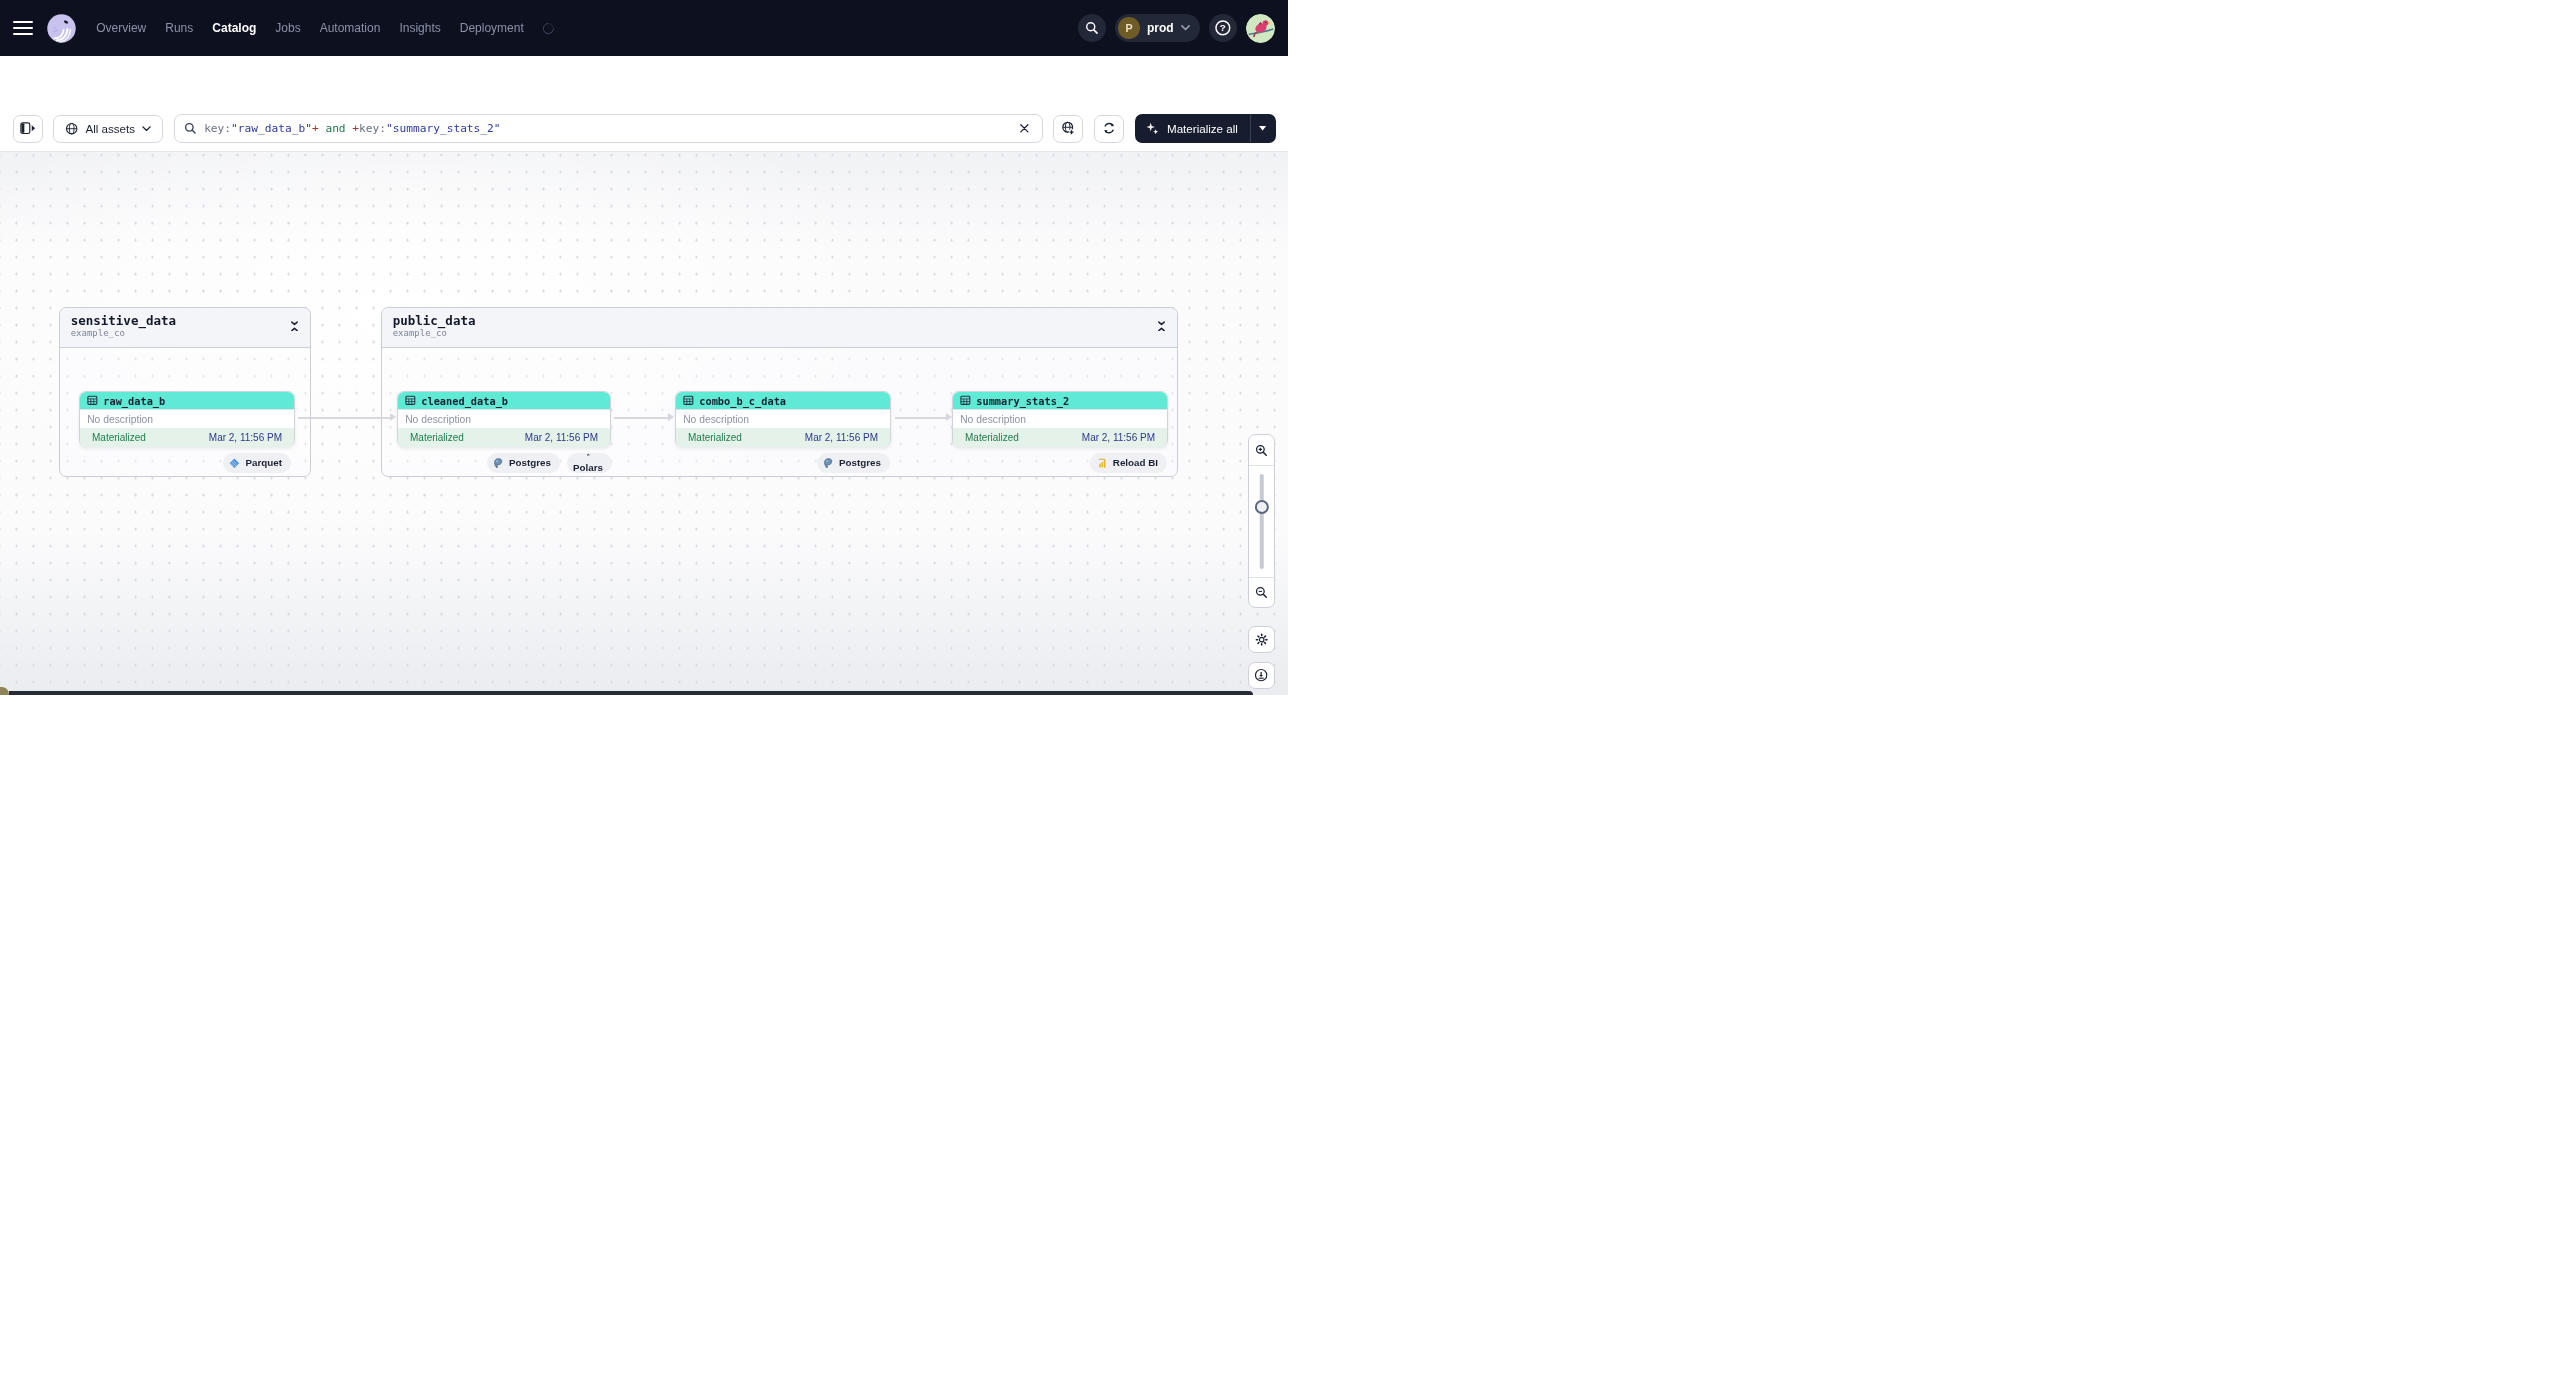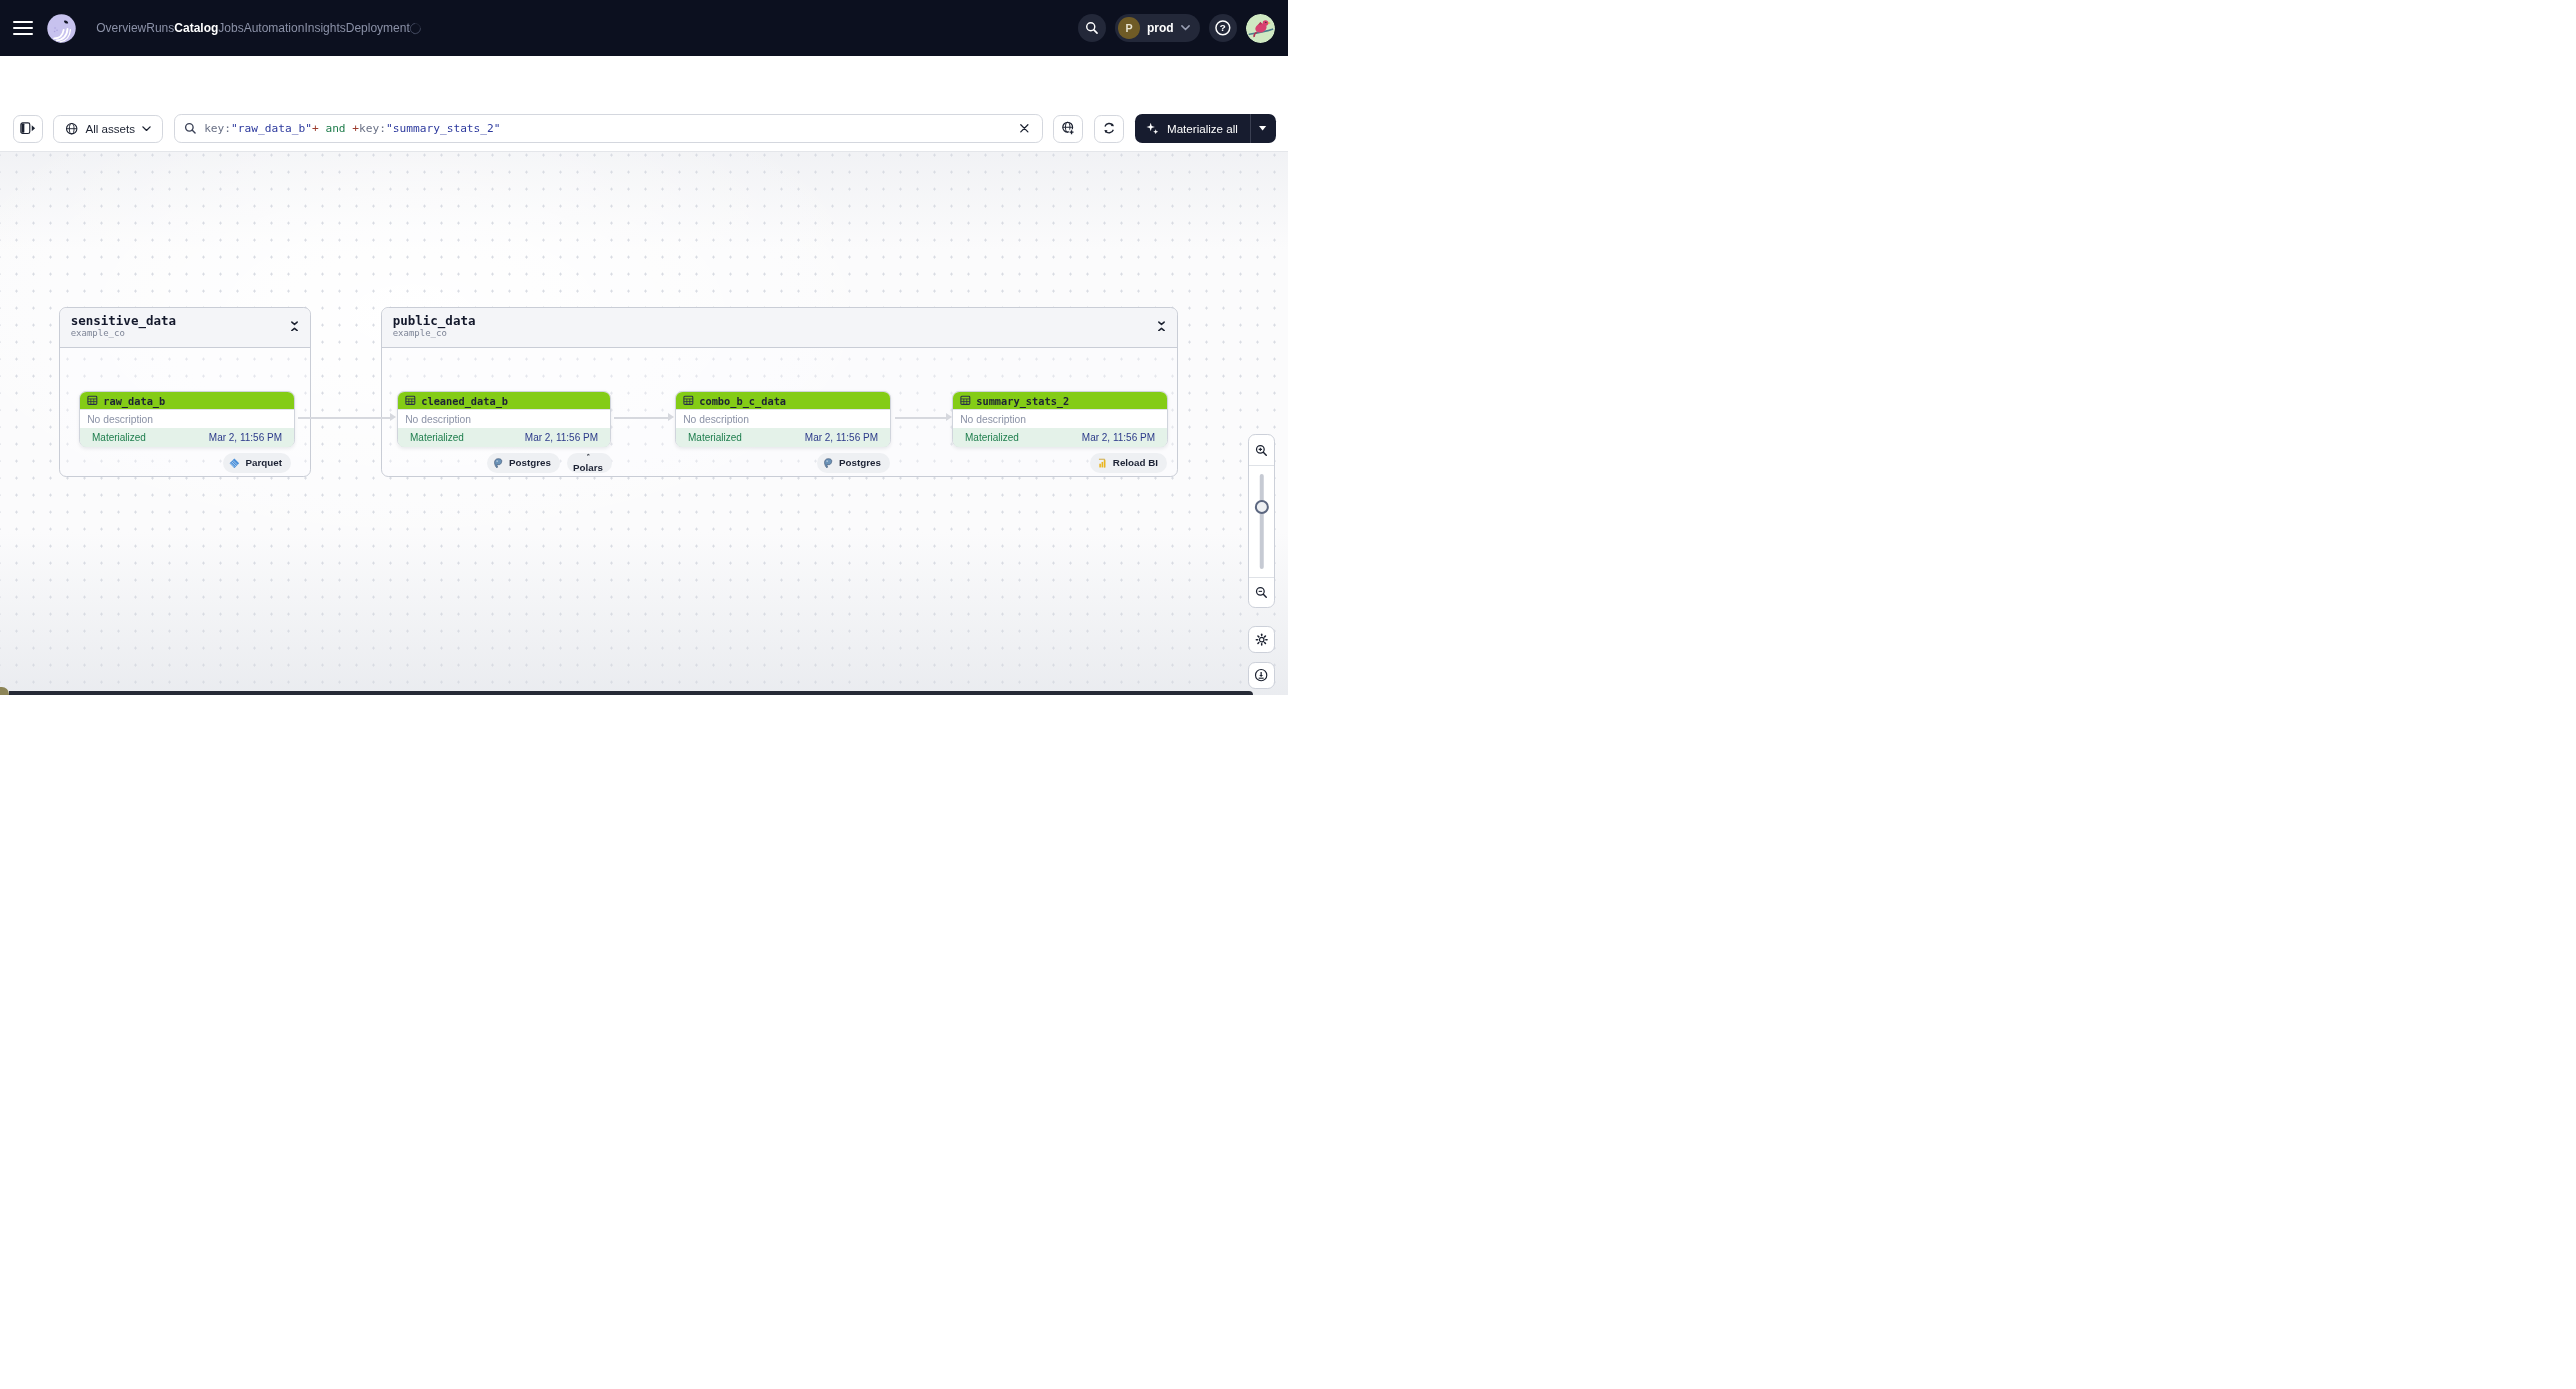--- a/index.html
+++ b/index.html
@@ -6,21 +6,21 @@
   html,body { background:#fff; }
   body { font-family: "Liberation Sans", sans-serif; }
   .app { position: relative; width: 1288px; height: 695px; overflow: hidden; background:#fff; }
 
   
   .topnav { position:absolute; left:0; top:0; width:100%; height:56px;
     background: var(--nav-bg, #0c101f); display:flex; align-items:center; padding:0 13.4px; }
   .hamburger { width:19.7px; height:14.3px; display:flex; flex-direction:column; justify-content:space-between; cursor:pointer; margin-right:12.5px; }
   .hamburger span { display:block; height:2.3px; background:#fff; border-radius:1.8px; }
   .logo { width:31px; height:31px; margin-right:19.7px; }
-  .navlinks { display:flex; align-items:center; }
+  .navlinks { display:flex; align-items:center; gap:19px; }
   .navlink { font-size:12px; color:#8b91a7; cursor:pointer; }
   .navlink.active { color:#fff; font-weight:700; }
   .spinner { width:10.7px; height:10.7px; border:1.8px solid #3c4257; border-top-color:#202536; border-radius:50%; transform:rotate(40deg); }
   .nav-right { margin-left:auto; display:flex; align-items:center; gap:9px; }
   .nav-circle { width:28px; height:28px; border-radius:50%; background:#232839; display:flex; align-items:center; justify-content:center; cursor:pointer; color:#fff; }
   .env-pill { height:28px; border-radius:14.3px; background:#232839; display:flex; align-items:center; gap:7.2px; padding:0 9.8px 0 3.6px; cursor:pointer; }
   .env-avatar { width:21.5px; height:21.5px; border-radius:50%; background:#6f5b26; color:#e9e4d2; font-size:10.7px; font-weight:700; display:flex; align-items:center; justify-content:center; }
   .env-name { color:#fff; font-size:12px; font-weight:600; }
   .user-avatar { width:29px; height:29px; border-radius:50%; overflow:hidden; cursor:pointer; }
 
@@ -64,21 +64,21 @@
 
   .group { position:absolute; border:0.9px solid #c9cdd6; border-radius:7.2px; background:rgba(253,253,254,0.35); }
   .group-header { height:40px; background:#f4f5f8; border-bottom:0.9px solid #c9cdd6; border-radius:7.2px 7.2px 0 0;
     padding:4.5px 10.7px 0 10.7px; position:relative; cursor:pointer; }
   .group-name { font-family:"DejaVu Sans Mono", monospace; font-size:12.5px; font-weight:700; color:#14192c; }
   .group-loc  { font-family:"DejaVu Sans Mono", monospace; font-size:9px; color:#7d8496; margin-top:0.9px; }
   .collapse-ic { position:absolute; right:10.7px; top:12.5px; cursor:pointer; }
 
   .node { position:absolute; width:216px; height:56px; border:0.9px solid #d0d4dc; border-radius:7.2px; background:#fff;
     box-shadow:0 1.3px 3.6px rgba(16,22,40,0.08); cursor:pointer; }
-  .node-header { height:18px; background:#84cc16; border-bottom:0.9px solid #e0e3e8; border-radius:6.3px 6.3px 0 0;
+  .node-header { height:18px; background:#5eead4; border-bottom:0.9px solid #e0e3e8; border-radius:6.3px 6.3px 0 0;
     display:flex; align-items:center; gap:5.4px; padding:0 7.2px; }
   .node-name { font-family:"DejaVu Sans Mono", monospace; font-size:10.3px; font-weight:700; color:#1c2234; }
   .node-desc { height:18px; display:flex; align-items:center; padding:0 7.2px; font-size:10.3px; color:#8b92a6; }
   .node-status { height:19px; background:var(--status-green-bg,#e4f2e9); border-radius:0 0 6.3px 6.3px;
     display:flex; align-items:center; justify-content:space-between; padding:0 12px; font-size:10px; }
   .st-label { color:var(--status-green-text,#1e7e4d); }
   .st-time  { color:var(--timestamp-indigo,#2c3a8a);margin-left:48px; }
 
   .edge { position:absolute; height:1.8px; background:#d6d8de; }
   .edge::after { content:''; position:absolute; right:-5.4px; top:-3.6px;

